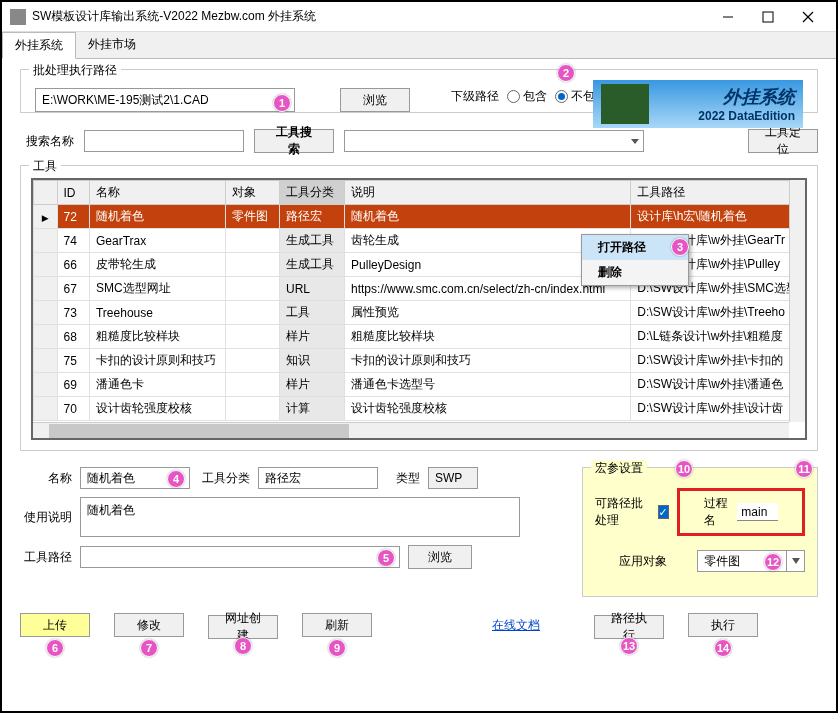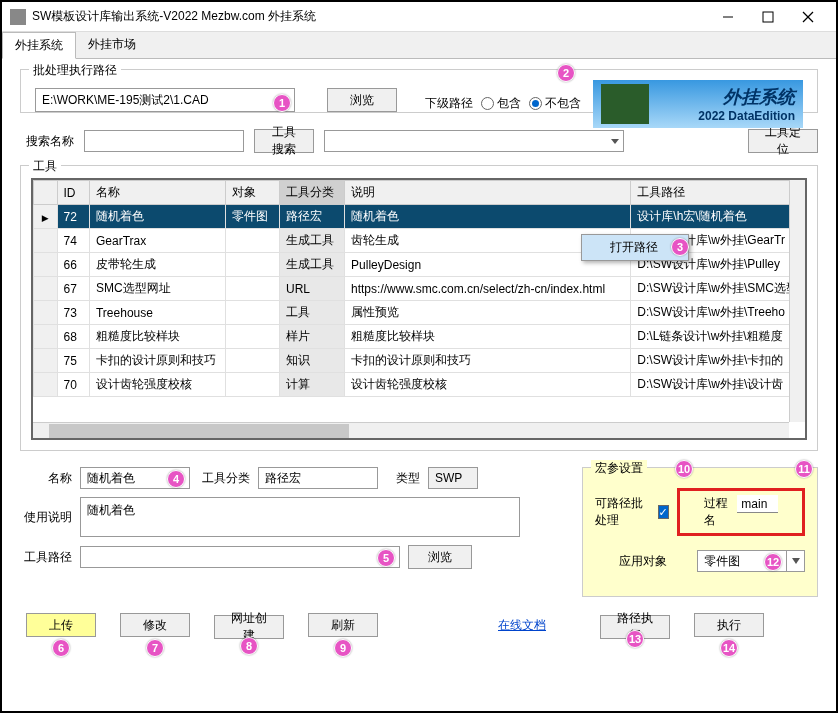--- a/index.html
+++ b/index.html
@@ -13,21 +13,21 @@
 
 .tabs { display: flex; background: #f0f0f0; border-bottom: 1px solid #bbb; }
 .tab { padding: 4px 12px; cursor: pointer; }
 .tab.active { background: #fff; border: 1px solid #bbb; border-bottom: 1px solid #fff; margin-bottom: -1px; }
 
 .content { padding: 10px 18px; }
 
 .section-path { border: 1px solid #ccc; padding: 18px 14px 0; position: relative; margin-bottom: 16px; }
 .section-label { position: absolute; top: -8px; left: 8px; background: #fff; padding: 0 4px; }
 
-.path-row { display: flex; align-items: flex-end; gap: 8px; }
+.path-row { display: flex; align-items: flex-start; gap: 21px; }
 .path-input { width: 260px; height: 24px; border: 1px solid #999; padding: 0 6px; background: #fff; }
 .btn { height: 24px; padding: 0 16px; border: 1px solid #999; background: #f0f0f0; cursor: pointer; display: inline-flex; align-items: center; justify-content: center; }
 .btn-yellow { background: #ffff99; }
 
 .radio-group { display: flex; align-items: center; gap: 8px; margin-left: 20px; }
 .radio-item { display: flex; align-items: center; gap: 3px; }
 .radio { width: 13px; height: 13px; border: 1px solid #666; border-radius: 50%; display: flex; align-items: center; justify-content: center; }
 .radio.checked::after { content: ''; width: 7px; height: 7px; background: #0066cc; border-radius: 50%; }
 
 .banner { position: absolute; right: 14px; top: 10px; width: 210px; height: 48px; background: linear-gradient(to bottom, #3898e0, #a8d8f8); display: flex; align-items: center; padding: 4px 8px; }
@@ -39,59 +39,59 @@
 .search-row { display: flex; align-items: center; gap: 10px; margin-bottom: 12px; }
 .search-input { width: 160px; height: 22px; border: 1px solid #999; }
 .combo { width: 300px; height: 22px; border: 1px solid #999; background: #fff; position: relative; }
 .combo::after { content: ''; position: absolute; right: 4px; top: 8px; border-left: 4px solid transparent; border-right: 4px solid transparent; border-top: 5px solid #555; }
 
 .tools-section { border: 1px solid #ccc; padding: 12px 10px 10px; position: relative; margin-bottom: 16px; }
 .table-wrap { border: 2px solid #666; background: #fff; height: 262px; overflow: hidden; position: relative; }
 table { width: 100%; border-collapse: collapse; }
 th { background: #f0f0f0; border: 1px solid #ccc; padding: 3px 6px; text-align: left; font-weight: normal; height: 22px; }
 td { border: 1px solid #e0e0e0; padding: 3px 6px; height: 22px; white-space: nowrap; overflow: hidden; }
-tr.selected td { background: #0c4a6e; color: #fff; }
+tr.selected td { background: #c2410c; color: #fff; }
 .row-indicator { width: 20px; text-align: center; }
 tr.selected .row-indicator { color: #000; background: #f0f0f0; }
 tr.selected .row-indicator::before { content: '▶'; font-size: 9px; }
 .col-rowhead { width: 28px; background: #f0f0f0; }
 .col-id { width: 40px; }
 .col-name { width: 140px; }
 .col-obj { width: 60px; }
 .col-cat { width: 70px; background: #e8e8e8; }
 th.col-cat { background: #d0d0d0; }
 .col-desc { width: 310px; }
 
 .context-menu { position: absolute; background: #f4f4f4; border: 1px solid #999; box-shadow: 2px 2px 4px rgba(0,0,0,0.3); z-index: 10; width: 108px; }
-.context-item { padding: 4px 28px; cursor: pointer; }
+.context-item { padding: 4px 16px; cursor: pointer; font-weight: bold; }
 .context-item.hover { background: #cce4f7; }
 
 .scrollbar-h { position: absolute; bottom: 0; left: 0; right: 16px; height: 16px; background: #f0f0f0; border-top: 1px solid #ccc; }
 .scrollbar-h .thumb { position: absolute; left: 16px; width: 300px; height: 14px; top: 1px; background: #c8c8c8; }
 .scrollbar-v { position: absolute; right: 0; top: 0; bottom: 16px; width: 16px; background: #f0f0f0; border-left: 1px solid #ccc; }
 
 .detail-area { display: flex; gap: 14px; }
 .detail-left { flex: 1; }
 .detail-row { display: flex; align-items: center; margin-bottom: 8px; gap: 8px; }
 .detail-label { width: 52px; text-align: right; }
 .detail-field { height: 22px; border: 1px solid #999; padding: 0 6px; background: #fff; display: flex; align-items: center; }
 .field-gray { background: #f0f0f0; }
 
 .macro-panel { width: 236px; background: #ffffcc; border: 1px solid #ccc; padding: 10px 12px; position: relative; }
 .macro-title { position: absolute; top: -8px; left: 8px; background: #ffffcc; padding: 0 4px; }
 .macro-row { display: flex; align-items: center; gap: 8px; margin-top: 10px; margin-bottom: 14px; }
 .checkbox { width: 14px; height: 14px; border: 1px solid #666; background: #fff; display: flex; align-items: center; justify-content: center; }
 .checkbox.checked { background: #0066cc; }
 .checkbox.checked::after { content: '✓'; color: #fff; font-size: 11px; }
-.proc-box { border: 3px solid #e02020; padding: 4px 24px; display: flex; gap: 8px; }
+.proc-box { border: 3px solid #e02020; padding: 4px 24px; display: flex; align-items: center; gap: 8px; }
 .proc-field { width: 54px; height: 18px; background: #fff; display: flex; align-items: center; padding: 0 4px; border-bottom: 1px solid #888; }
 .select-box { width: 110px; height: 22px; border: 1px solid #999; background: #fff; display: flex; align-items: center; padding: 0 6px; position: relative; }
 .select-caret { position: absolute; right: 0; top: 0; width: 18px; height: 100%; border-left: 1px solid #999; display: flex; align-items: center; justify-content: center; }
 
-.bottom-row { display: flex; align-items: center; gap: 24px; padding: 4px 24px 0; }
+.bottom-row { display: flex; align-items: center; gap: 24px; padding: 4px 18px 0; }
 .link { color: #0044cc; text-decoration: underline; cursor: pointer; margin-left: 96px; }
 .btn-wide { width: 70px; }
 
 .badge { width: 18px; height: 18px; border-radius: 50%; background: #e754c4; border: 1px solid #fff; color: #fff; display: flex; align-items: center; justify-content: center; font-size: 11px; font-weight: bold; position: absolute; z-index: 20; box-shadow: 0 0 2px rgba(0,0,0,0.4); }
 </style>
 </head>
 <body>
 
 <div class="titlebar">
   <div class="titlebar-icon"></div>
@@ -145,21 +145,21 @@
       <div class="banner-text">
         <div class="line1">外挂系统</div>
         <div class="line2">2022 DataEdition</div>
       </div>
     </div>
   </div>
 
   <div class="search-row">
     <span style="margin-left:6px;">搜索名称</span>
     <input class="search-input" style="">
-    <button class="btn" style="width:60px;">工具搜索</button>
+    <button class="btn" style="width:80px;font-weight:bold;">工具搜索</button>
     <div class="combo"></div>
     <button class="btn" style="width:70px; margin-left:auto;">工具定位</button>
   </div>
 
   <div class="tools-section">
     <div class="section-label">工具</div>
     <div class="table-wrap">
       <table>
         <thead>
           <tr>
@@ -231,31 +231,41 @@
     <td class="col-rowhead row-indicator"></td>
     <td class="col-id">75</td>
     <td class="col-name">卡扣的设计原则和技巧</td>
     <td class="col-obj"></td>
     <td class="col-cat">知识</td>
     <td class="col-desc">卡扣的设计原则和技巧</td>
     <td>D:\SW设计库\w外挂\卡扣的</td>
             </tr>
             <tr>
     <td class="col-rowhead row-indicator"></td>
+    <td class="col-id">69</td>
+    <td class="col-name">潘通色卡</td>
+    <td class="col-obj"></td>
+    <td class="col-cat">样片</td>
+    <td class="col-desc">潘通色卡选型号</td>
+    <td>D:\SW设计库\w外挂\潘通色</td>
+            </tr>
+            <tr>
+    <td class="col-rowhead row-indicator"></td>
     <td class="col-id">70</td>
     <td class="col-name">设计齿轮强度校核</td>
     <td class="col-obj"></td>
     <td class="col-cat">计算</td>
     <td class="col-desc">设计齿轮强度校核</td>
     <td>D:\SW设计库\w外挂\设计齿</td>
             </tr>
           </tbody>
       </table>
       <div class="context-menu" style="top:54px; left:548px;">
         <div class="context-item hover">打开路径</div>
+        <div class="context-item">删除</div>
       </div>
       <div class="badge" style="top:58px; left:638px;">3</div>
       <div class="scrollbar-h">
           <div class="thumb"></div>
         </div>
       <div class="scrollbar-v"></div>
     </div>
   </div>
 
   <div class="detail-area">
@@ -334,19 +344,19 @@
     <button class="btn btn-wide">网址创建</button>
     <div class="badge" style="left:26px; top:26px;">8</div>
   </div>
   <div style="position:relative;">
     <button class="btn btn-wide">刷新</button>
     <div class="badge" style="left:26px; top:26px;">9</div>
   </div>
   <a class="link">在线文档</a>
   <div style="position:relative; margin-left:30px;">
     <button class="btn btn-wide">路径执行</button>
-    <div class="badge" style="left:26px; top:19px;">13</div>
+    <div class="badge" style="left:26px; top:26px;">13</div>
   </div>
   <div style="position:relative;">
     <button class="btn btn-wide">执行</button>
     <div class="badge" style="left:26px; top:26px;">14</div>
   </div>
 </div>
 
 </body></html>

